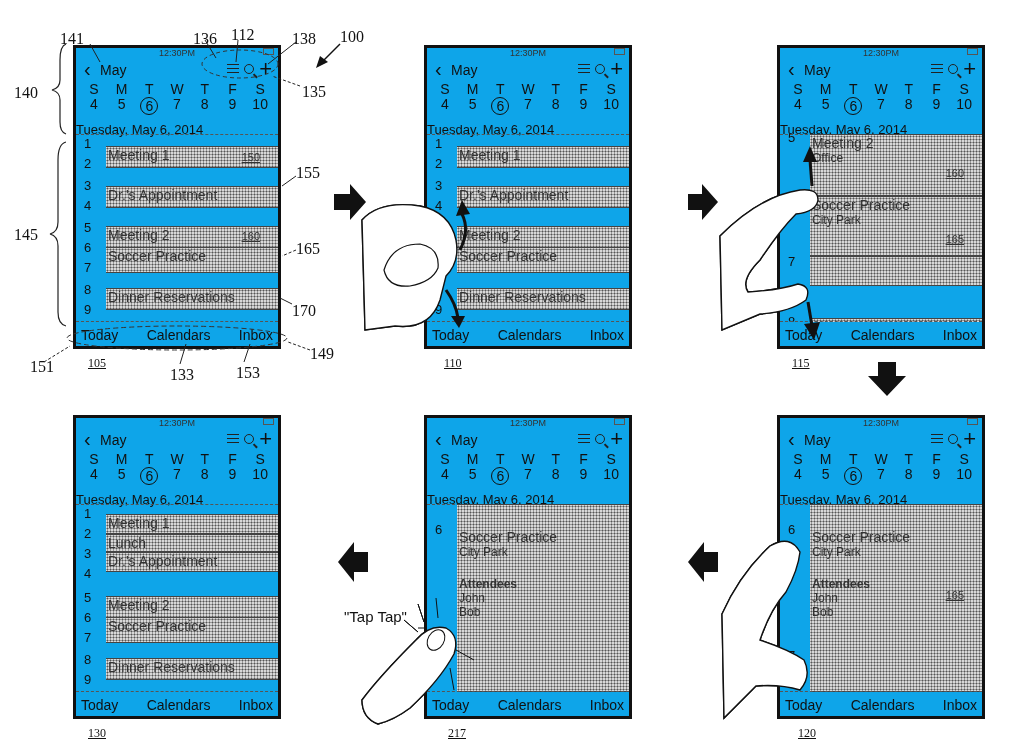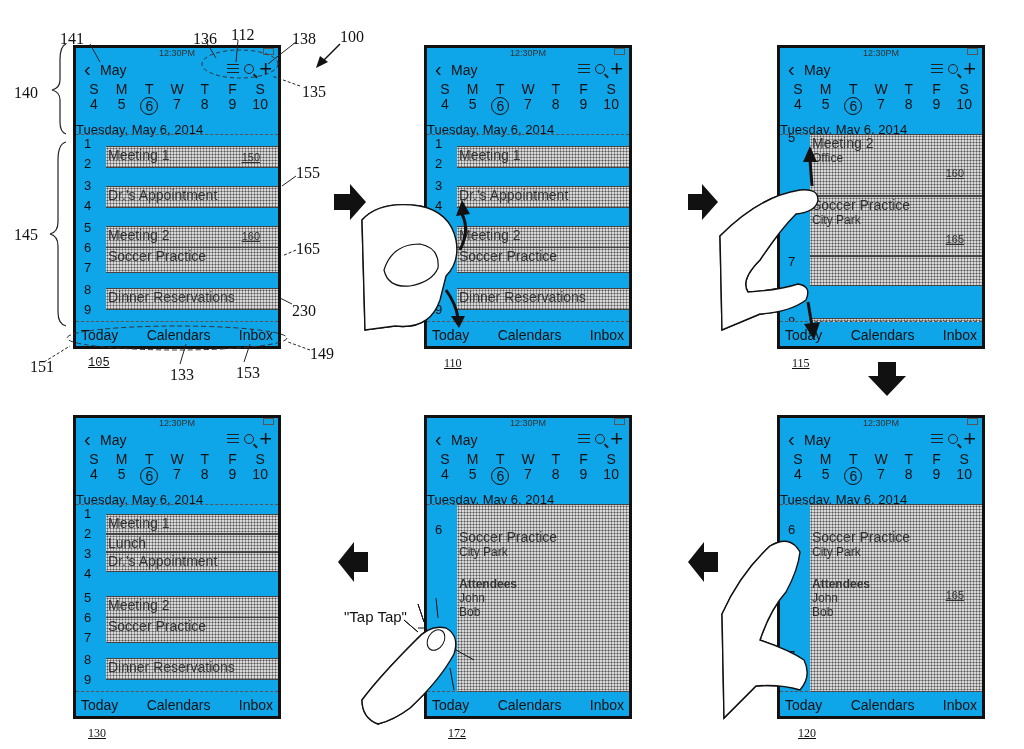--- a/index.html
+++ b/index.html
@@ -78,33 +78,33 @@
     <div class="evt" style="left:30px;top:113px;height:26px;"><span>Soccer Practice</span></div>
     <div class="evt" style="left:30px;top:154px;height:22px;"><span>Dinner Reservations</span></div>
   </div>
   <div class="divider" style="bottom:24px;"></div>
   <div class="tabbar">
     <span>Today</span>
       <span>Calendars</span>
       <span>Inbox</span>
   </div>
 </div>
-<span class="plab" style="left:88px;top:356px;font-family:Liberation Mono, monospace;">105</span>
+<span class="plab" style="left:88px;top:356px;">105</span>
 
 <span class="ref-n" style="left:60px;top:30px;">141</span>
 <span class="ref-n" style="left:193px;top:30px;text-align:right;">136</span>
 <span class="ref-n" style="left:231px;top:26px;">112</span>
 <span class="ref-n" style="left:292px;top:30px;">138</span>
 <span class="ref-n" style="left:302px;top:83px;">135</span>
 <span class="ref-n" style="left:340px;top:28px;">100</span>
 <span class="ref-n" style="left:14px;top:84px;">140</span>
 <span class="ref-n" style="left:14px;top:226px;">145</span>
 <span class="ref-n" style="left:296px;top:164px;">155</span>
 <span class="ref-n" style="left:296px;top:240px;">165</span>
-<span class="ref-n" style="left:292px;top:302px;">230</span>
+<span class="ref-n" style="left:292px;top:302px;">170</span>
 <span class="ref-n" style="left:310px;top:345px;">149</span>
 <span class="ref-n" style="left:30px;top:358px;">151</span>
 <span class="ref-n" style="left:170px;top:366px;">133</span>
 <span class="ref-n" style="left:236px;top:364px;">153</span>
 <svg class="abs" style="left:0;top:0;" width="1024" height="749">
   <path d="M66 44 Q60 46 60 60 L60 80 Q60 88 52 90 Q60 92 60 100 L60 122 Q60 132 66 134" fill="none" stroke="#222" stroke-width="1.2"></path>
   <path d="M66 142 Q58 144 58 160 L58 222 Q58 232 50 234 Q58 236 58 246 L58 312 Q58 324 66 326" fill="none" stroke="#222" stroke-width="1.2"></path>
   <path d="M90 44 L100 62" stroke="#222" fill="none"></path>
   <path d="M205 40 L216 58" stroke="#222" fill="none"></path>
   <path d="M238 40 L236 62" stroke="#222" fill="none"></path>
@@ -345,21 +345,21 @@
       <span class="sub">Bob</span>
     </div>
   </div>
   <div class="divider" style="bottom:24px;"></div>
   <div class="tabbar">
     <span>Today</span>
       <span>Calendars</span>
       <span>Inbox</span>
   </div>
 </div>
-<span class="plab" style="left:448px;top:726px;">172</span>
+<span class="plab" style="left:448px;top:726px;">217</span>
 <span class="abs" style="left:344px;top:608px;font-size:15px;">"Tap Tap"</span>
 
 <div class="phone" style="left:777px;top:415px;">
   <div class="status"><span>12:30PM</span><span class="battery"></span></div>
   <div class="hdr">
     <span class="back">‹</span>
     <span class="month">May</span>
     <div class="icons">
         <span class="ic-list"></span>
         <span class="ic-search"></span>

